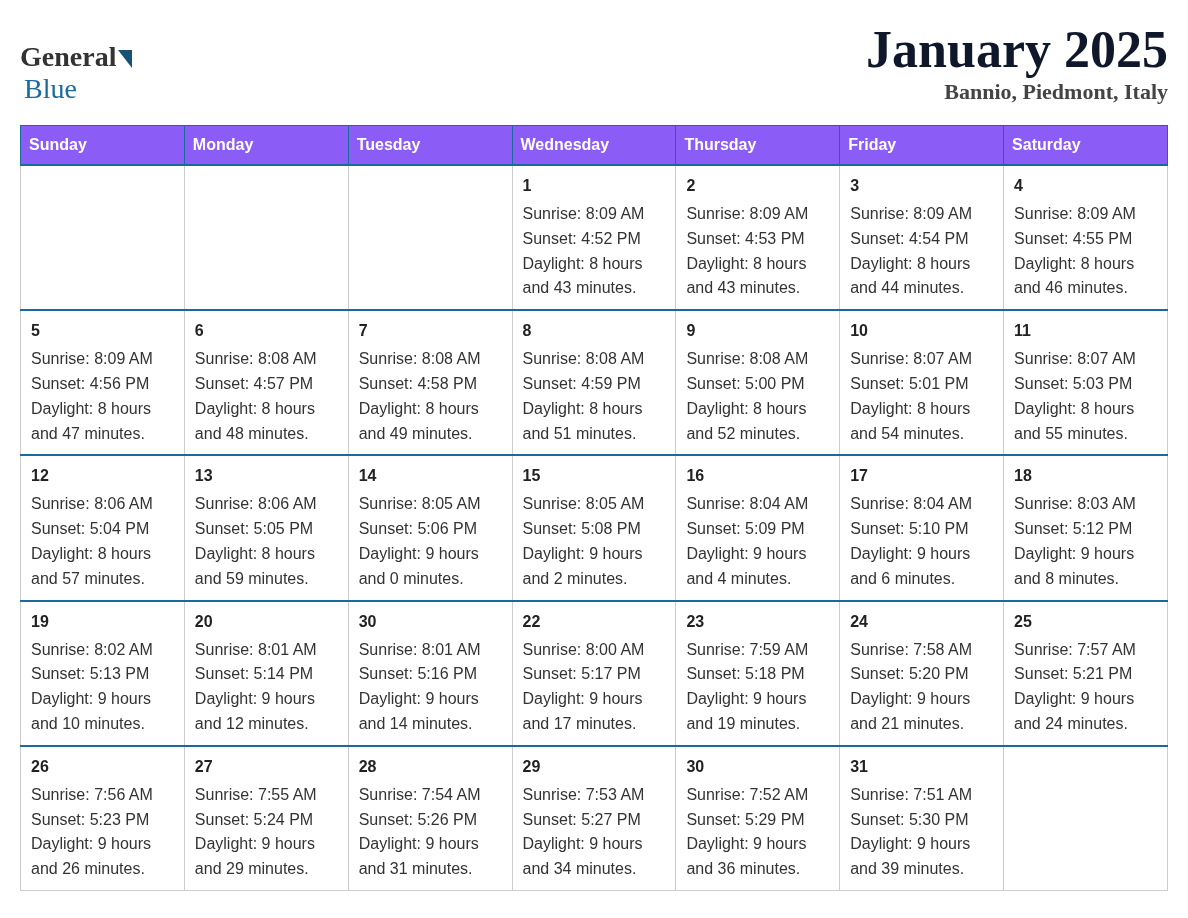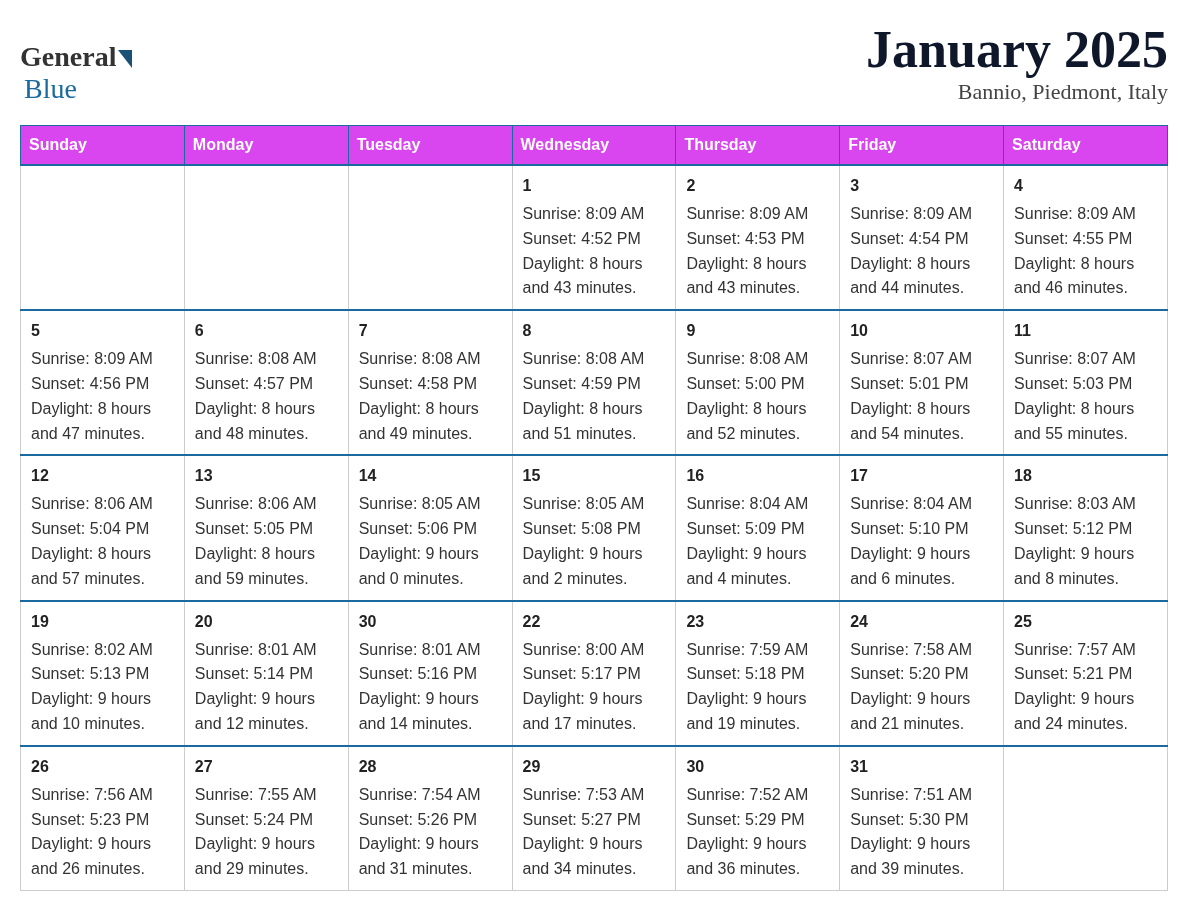--- a/index.html
+++ b/index.html
@@ -52,31 +52,31 @@
       text-align: right;
     }
     .title-block h1 {
       font-size: 52px;
       font-weight: bold;
       color: #0f172a;
       font-family: Georgia, serif;
     }
     .title-block h2 {
       font-size: 22px;
-      font-weight: normal;
+      font-weight: bold;
       color: #444;
       font-family: Georgia, serif;
     }
     .calendar {
       width: 100%;
       border-collapse: collapse;
       border: 1px solid #1a6aa0;
     }
     .calendar thead tr th {
-      background-color: #d946ef;
+      background-color: #8b5cf6;
       color: #fff;
       font-size: 16px;
       font-weight: bold;
       padding: 10px 8px;
       text-align: left;
       border: 1px solid #1a6aa0;
     }
     .calendar tbody tr td {
       vertical-align: top;
       padding: 8px 10px;

